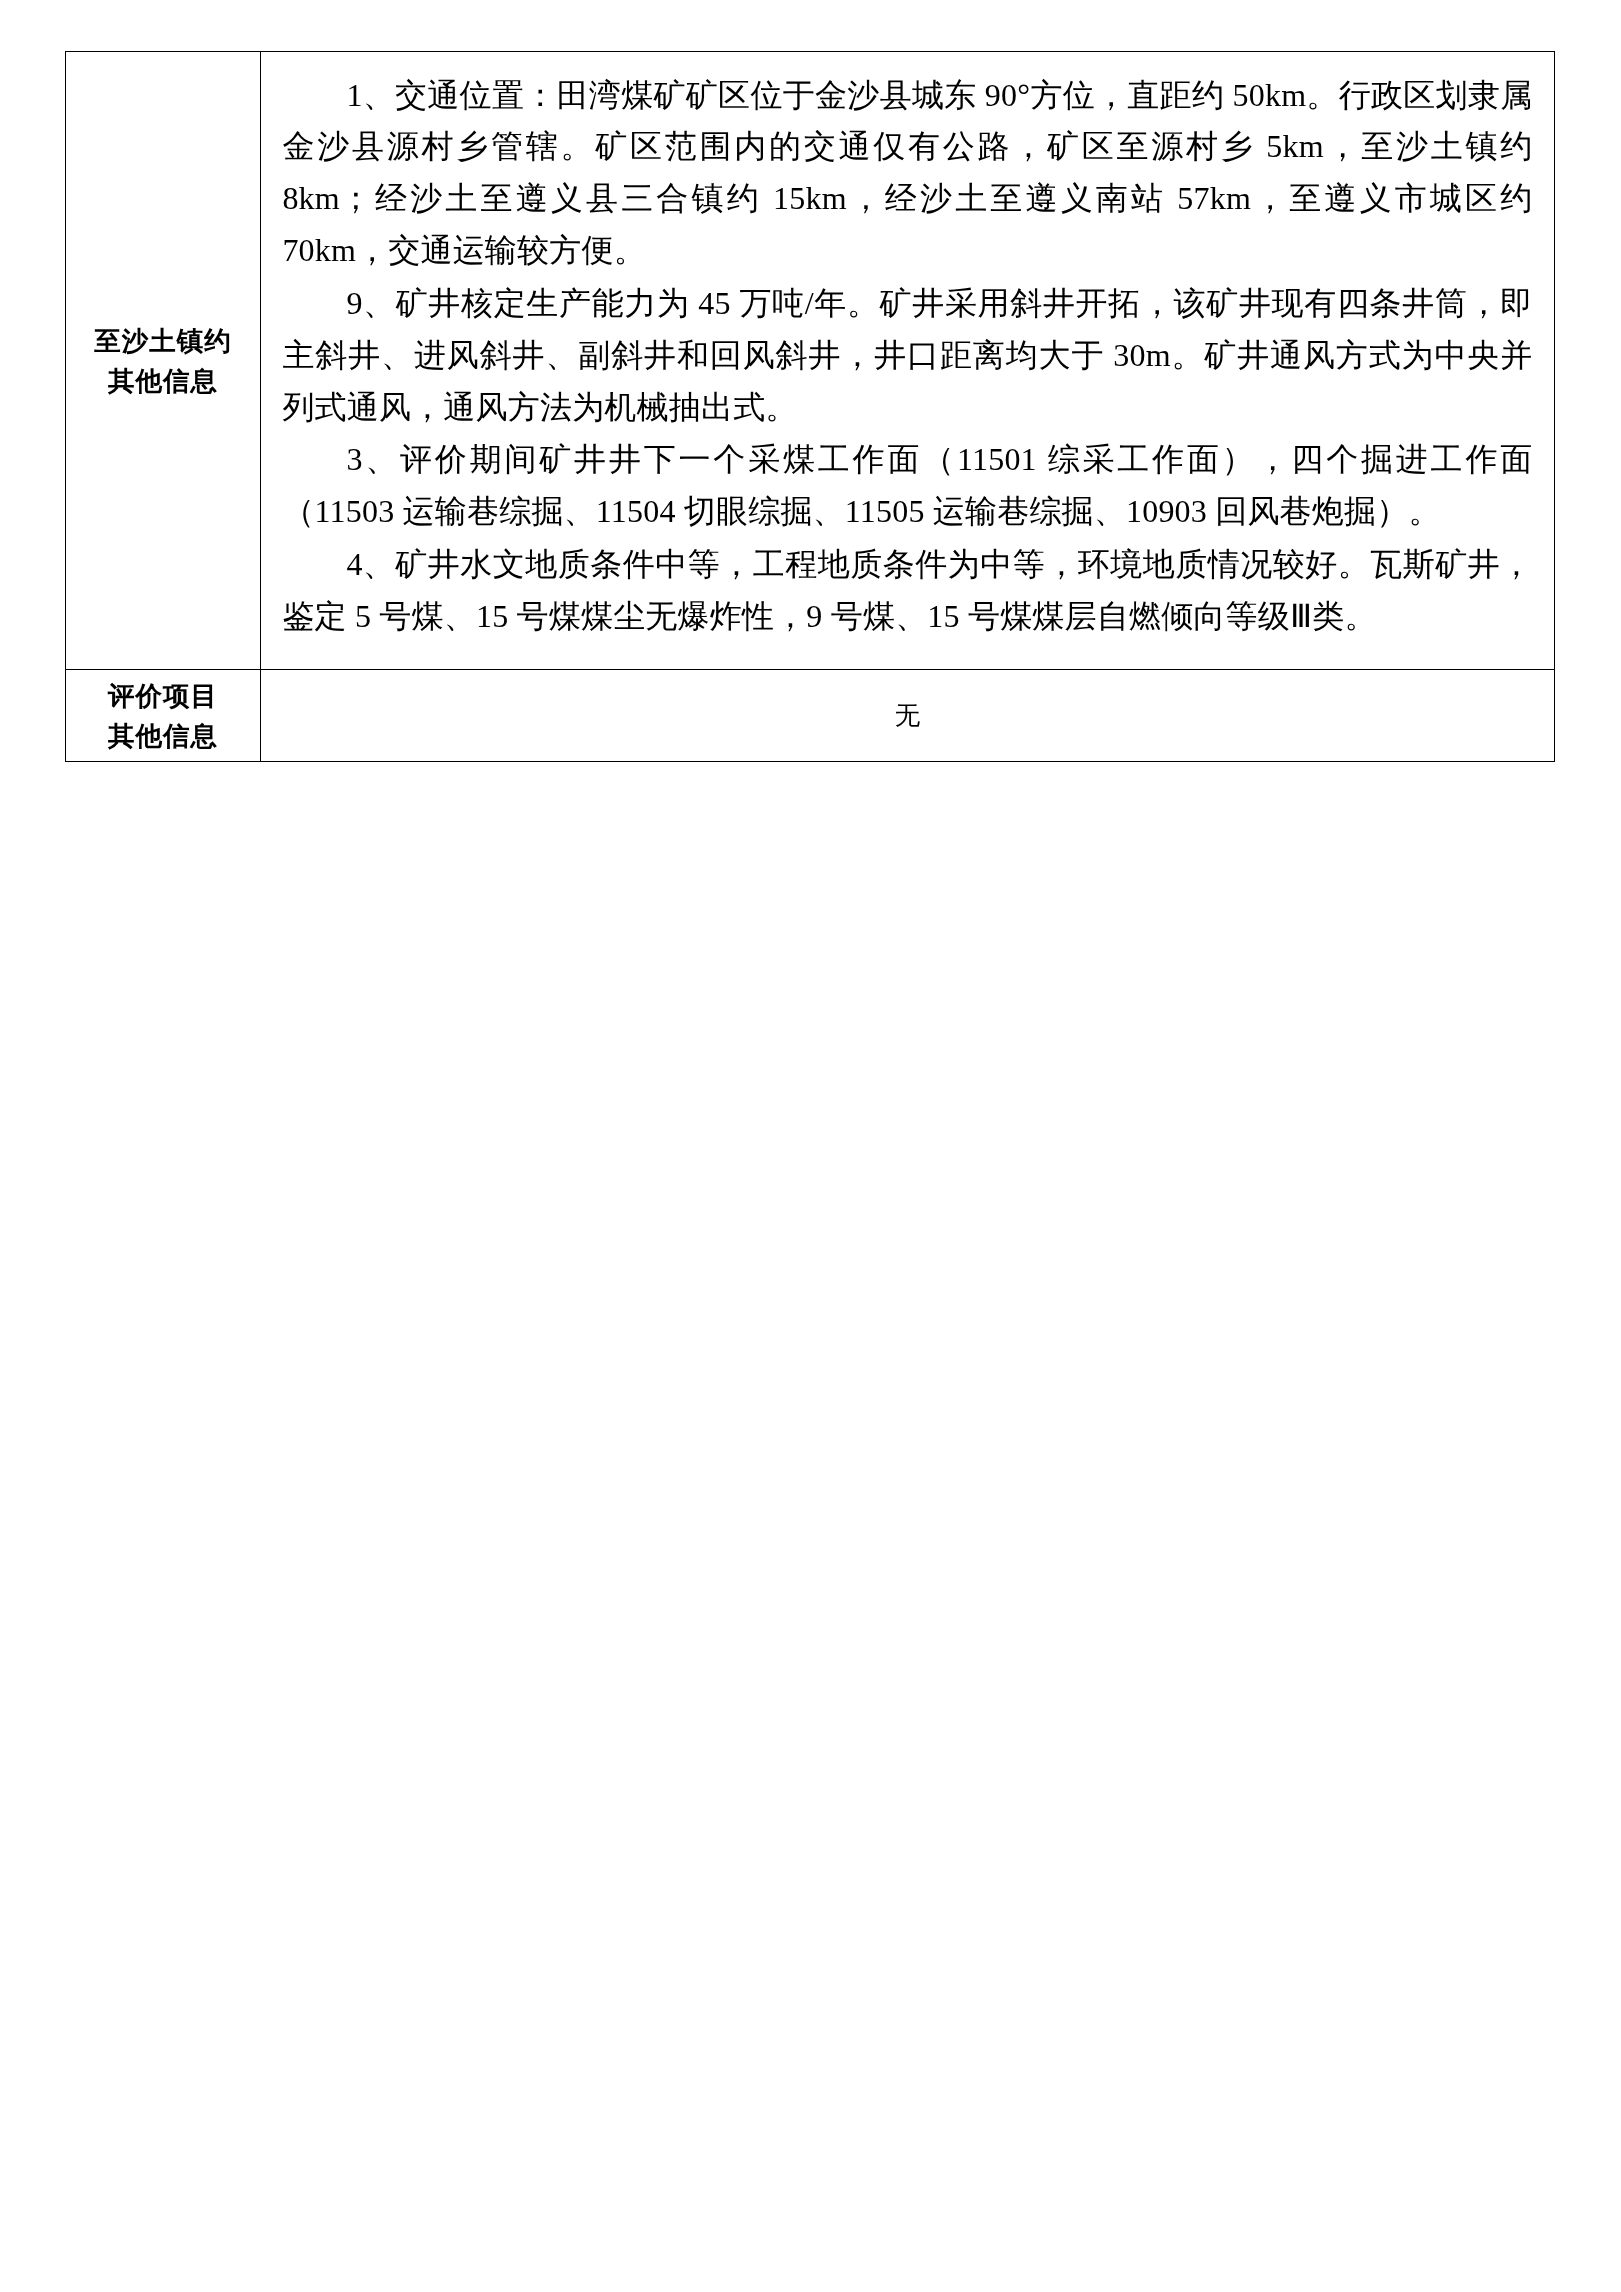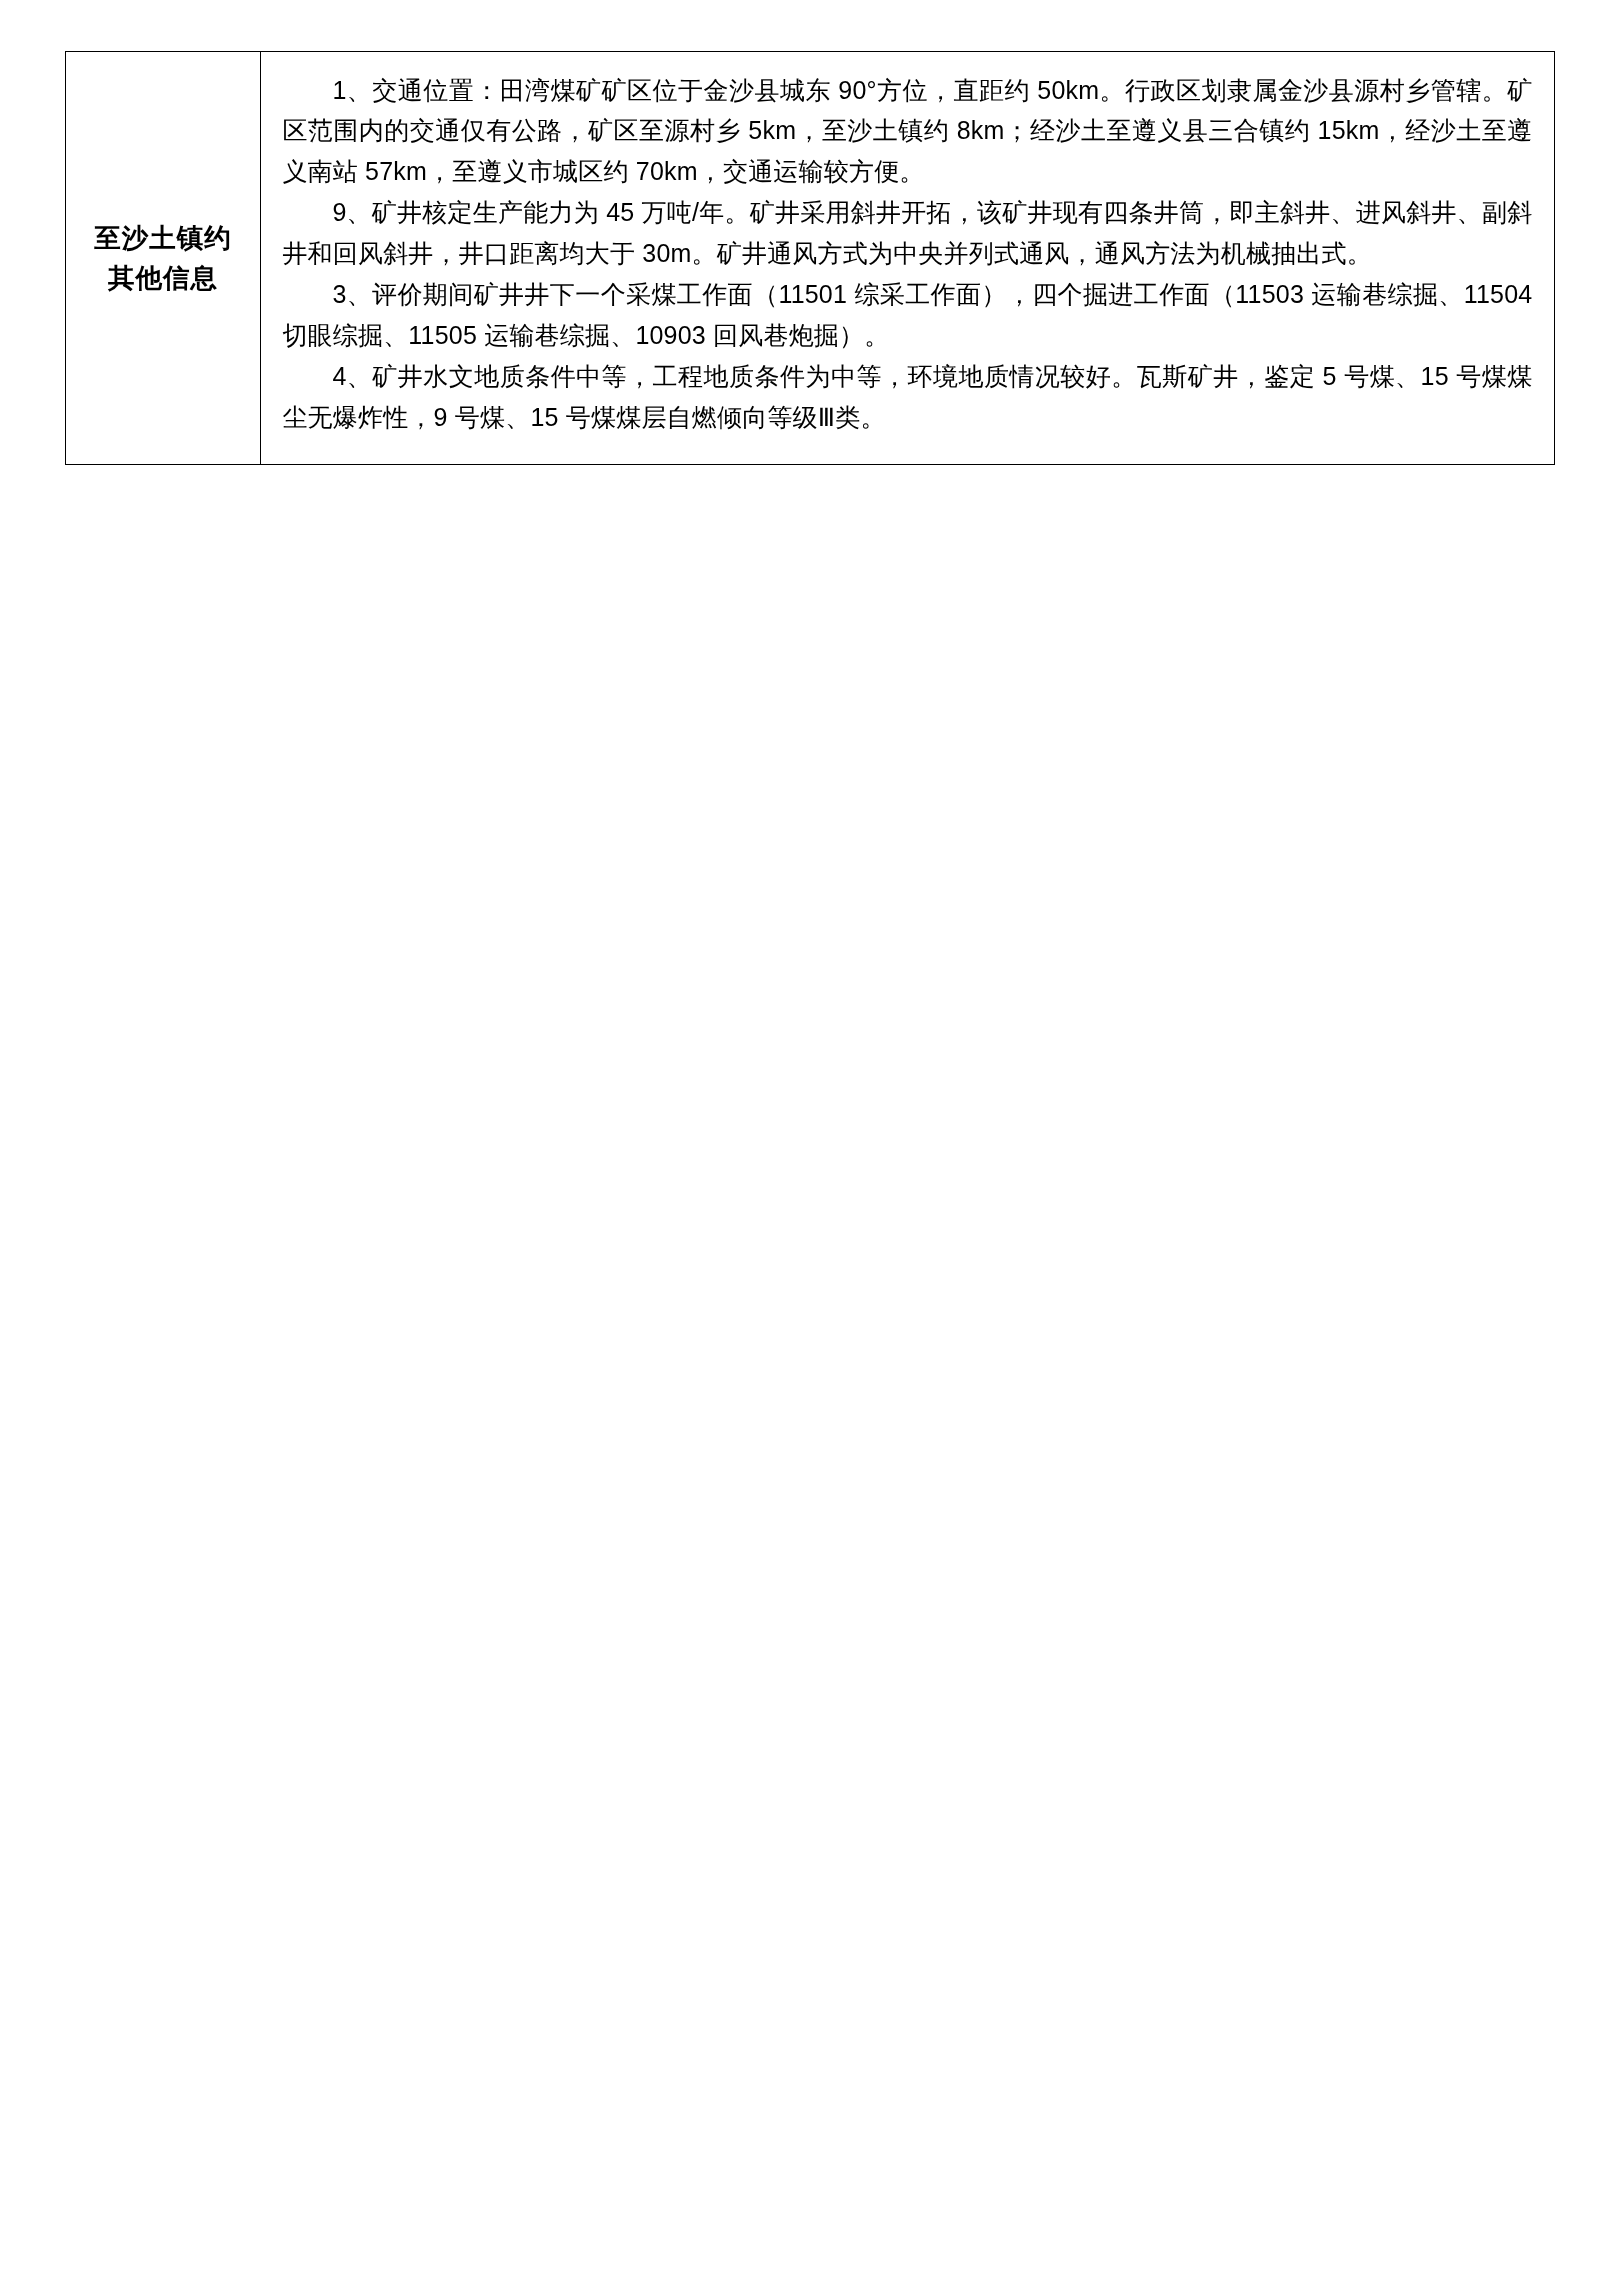--- a/index.html
+++ b/index.html
@@ -49,22 +49,22 @@
     padding: 17.6px 21.6px 25.5px 21.6px;
     vertical-align: top;
   }
   td.other-cell {
     text-align: center;
     font-family: "DejaVu Serif", serif;
     font-size: 25.5px;
     padding: 21.6px 0;
   }
   .para {
-    font-family: Liberation Sans, sans-serif;
-    font-size: 25px;
+    font-family: Liberation Serif, serif;
+    font-size: 32px;
     line-height: 1.62;
     text-align: justify;
     text-justify: inter-ideograph;
     text-indent: 2em;
     margin: 0 0 1px 0;
     letter-spacing: 0.2px;
   }
   .label-line {
     display: block;
     white-space: nowrap;
@@ -82,17 +82,24 @@
           <span class="label-line">至沙土镇约</span>
           <span class="label-line">其他信息</span>
         </td>
         <td class="content-cell">
           <p class="para">1、交通位置：田湾煤矿矿区位于金沙县城东 90°方位，直距约 50km。行政区划隶属金沙县源村乡管辖。矿区范围内的交通仅有公路，矿区至源村乡 5km，至沙土镇约 8km；经沙土至遵义县三合镇约 15km，经沙土至遵义南站 57km，至遵义市城区约 70km，交通运输较方便。</p>
           <p class="para">9、矿井核定生产能力为 45 万吨/年。矿井采用斜井开拓，该矿井现有四条井筒，即主斜井、进风斜井、副斜井和回风斜井，井口距离均大于 30m。矿井通风方式为中央并列式通风，通风方法为机械抽出式。</p>
           <p class="para">3、评价期间矿井井下一个采煤工作面（11501 综采工作面），四个掘进工作面（11503 运输巷综掘、11504 切眼综掘、11505 运输巷综掘、10903 回风巷炮掘）。</p>
           <p class="para">4、矿井水文地质条件中等，工程地质条件为中等，环境地质情况较好。瓦斯矿井，鉴定 5 号煤、15 号煤煤尘无爆炸性，9 号煤、15 号煤煤层自燃倾向等级Ⅲ类。</p>
         </td>
       </tr>
+      <tr>
+        <td class="label-cell">
+          <span class="label-line">评价项目</span>
+          <span class="label-line">其他信息</span>
+        </td>
+        <td class="other-cell">无</td>
+      </tr>
     </tbody>
   </table>
 
 </div>
 
 
 </body></html>

